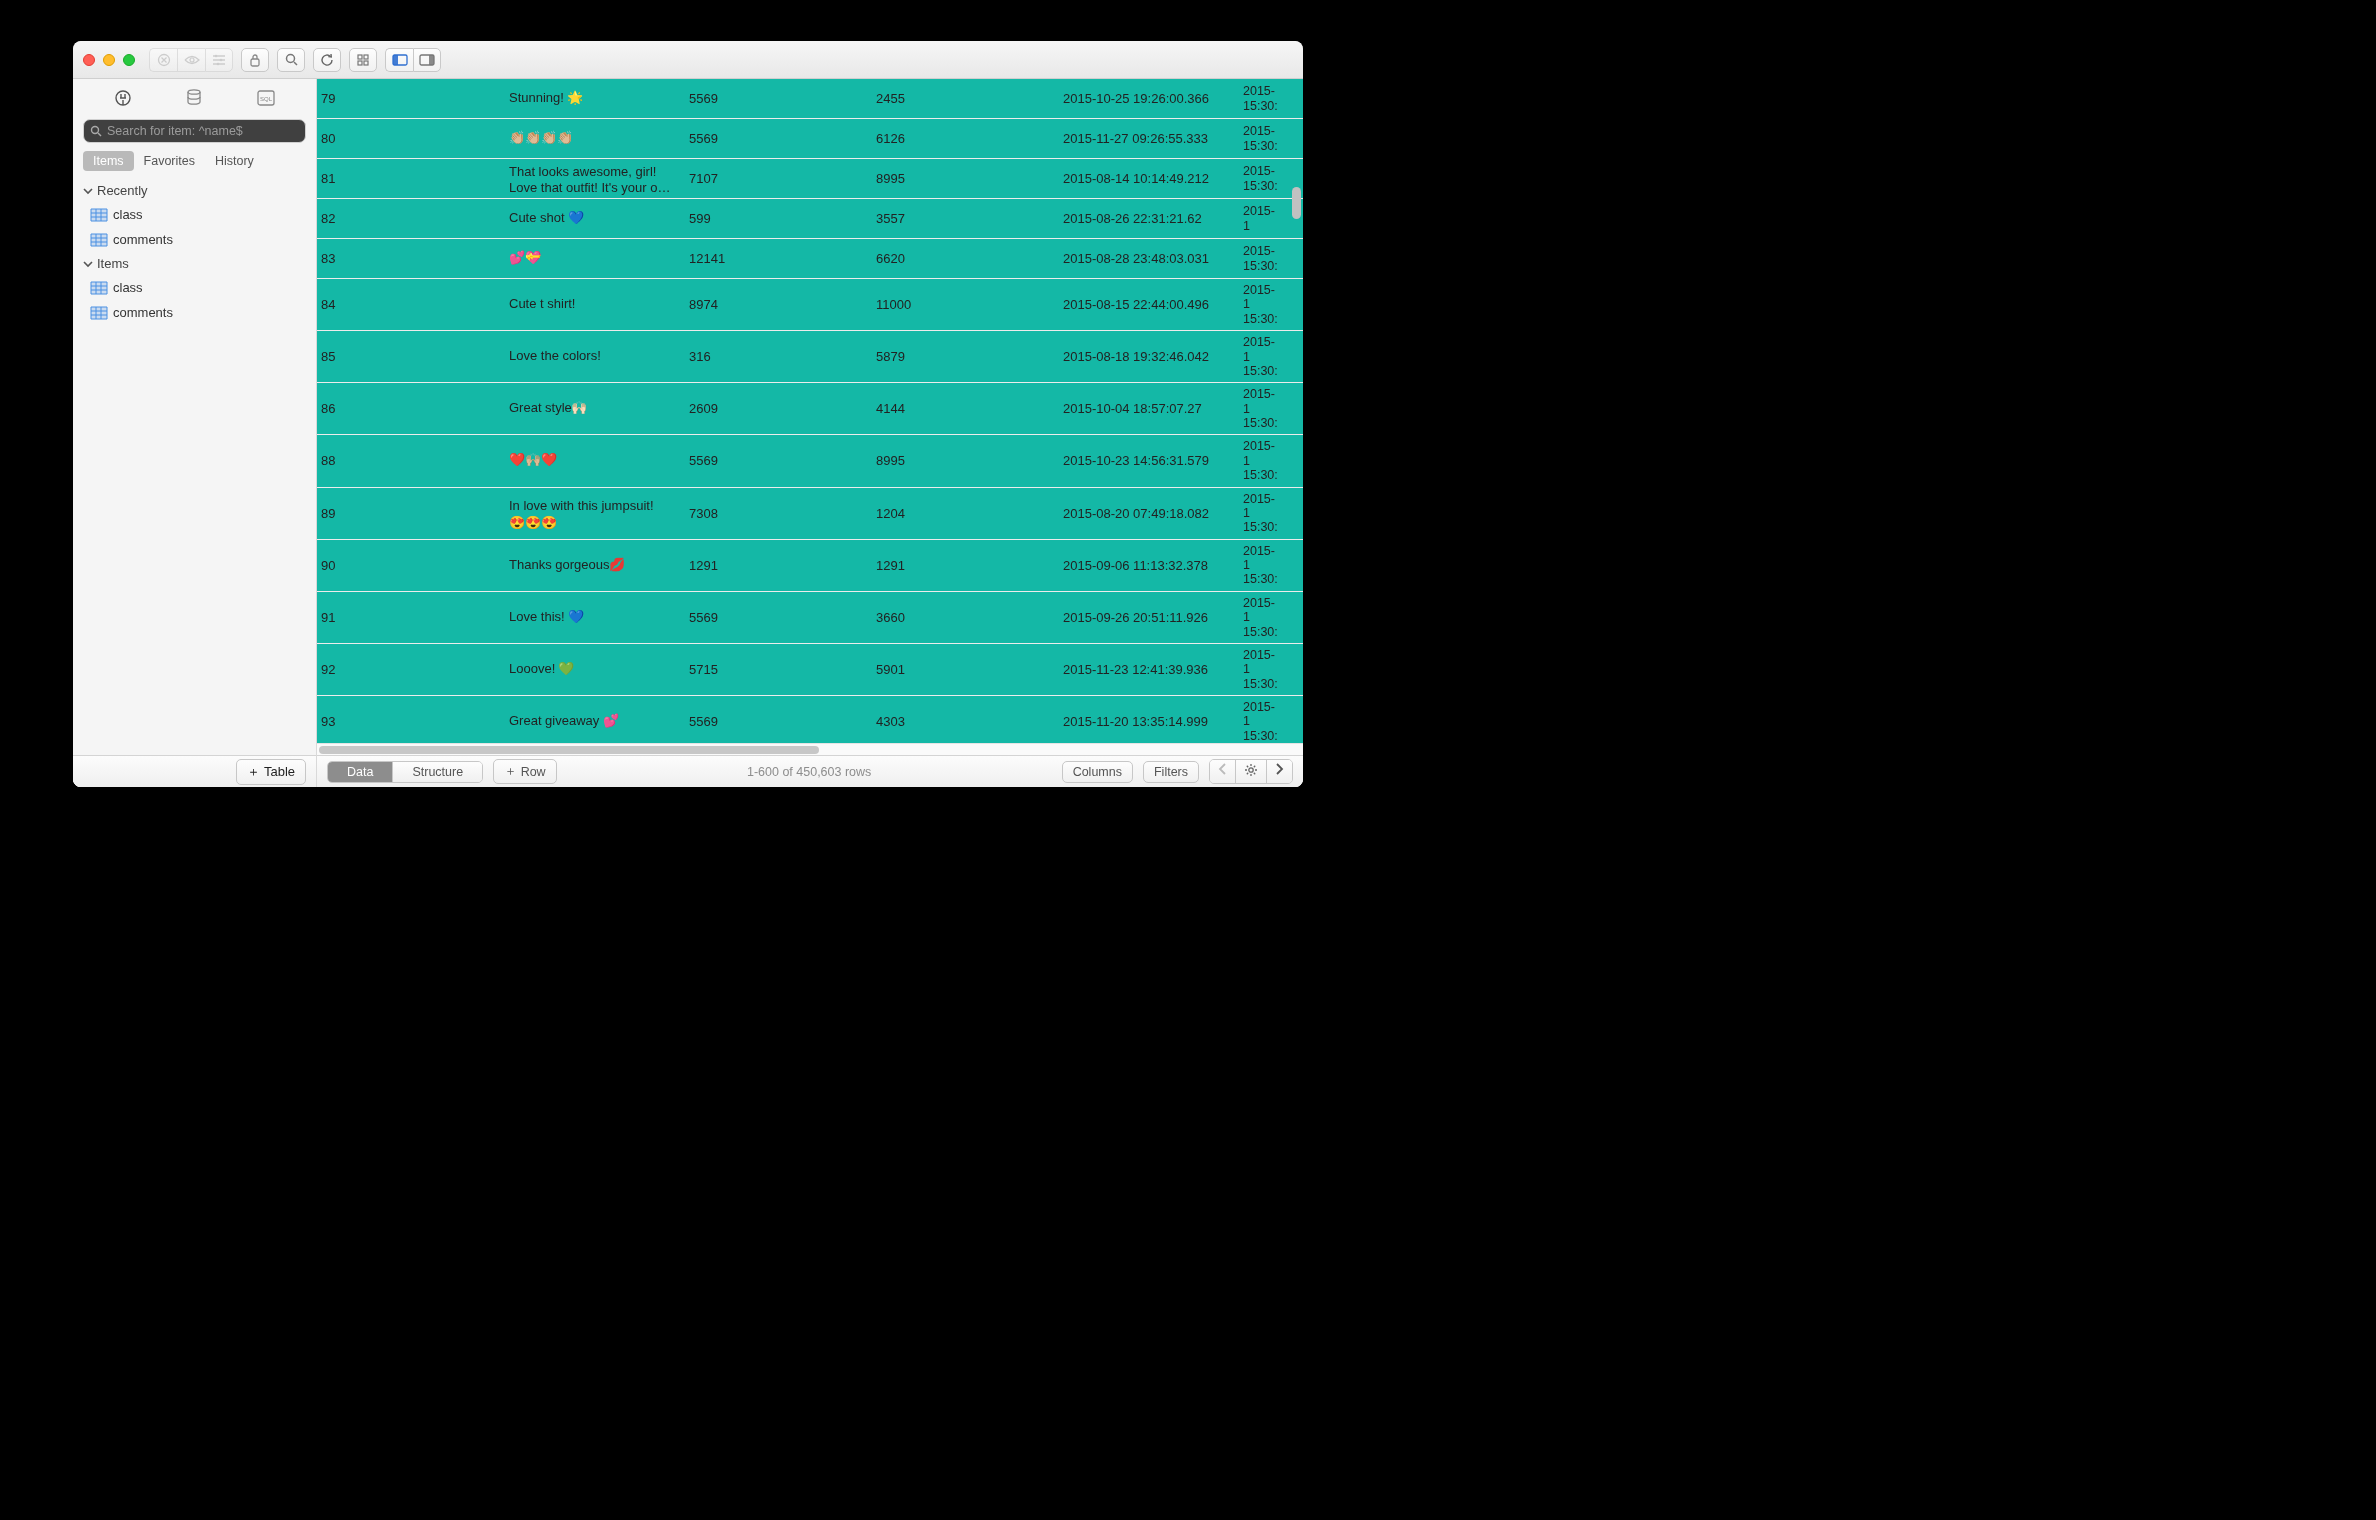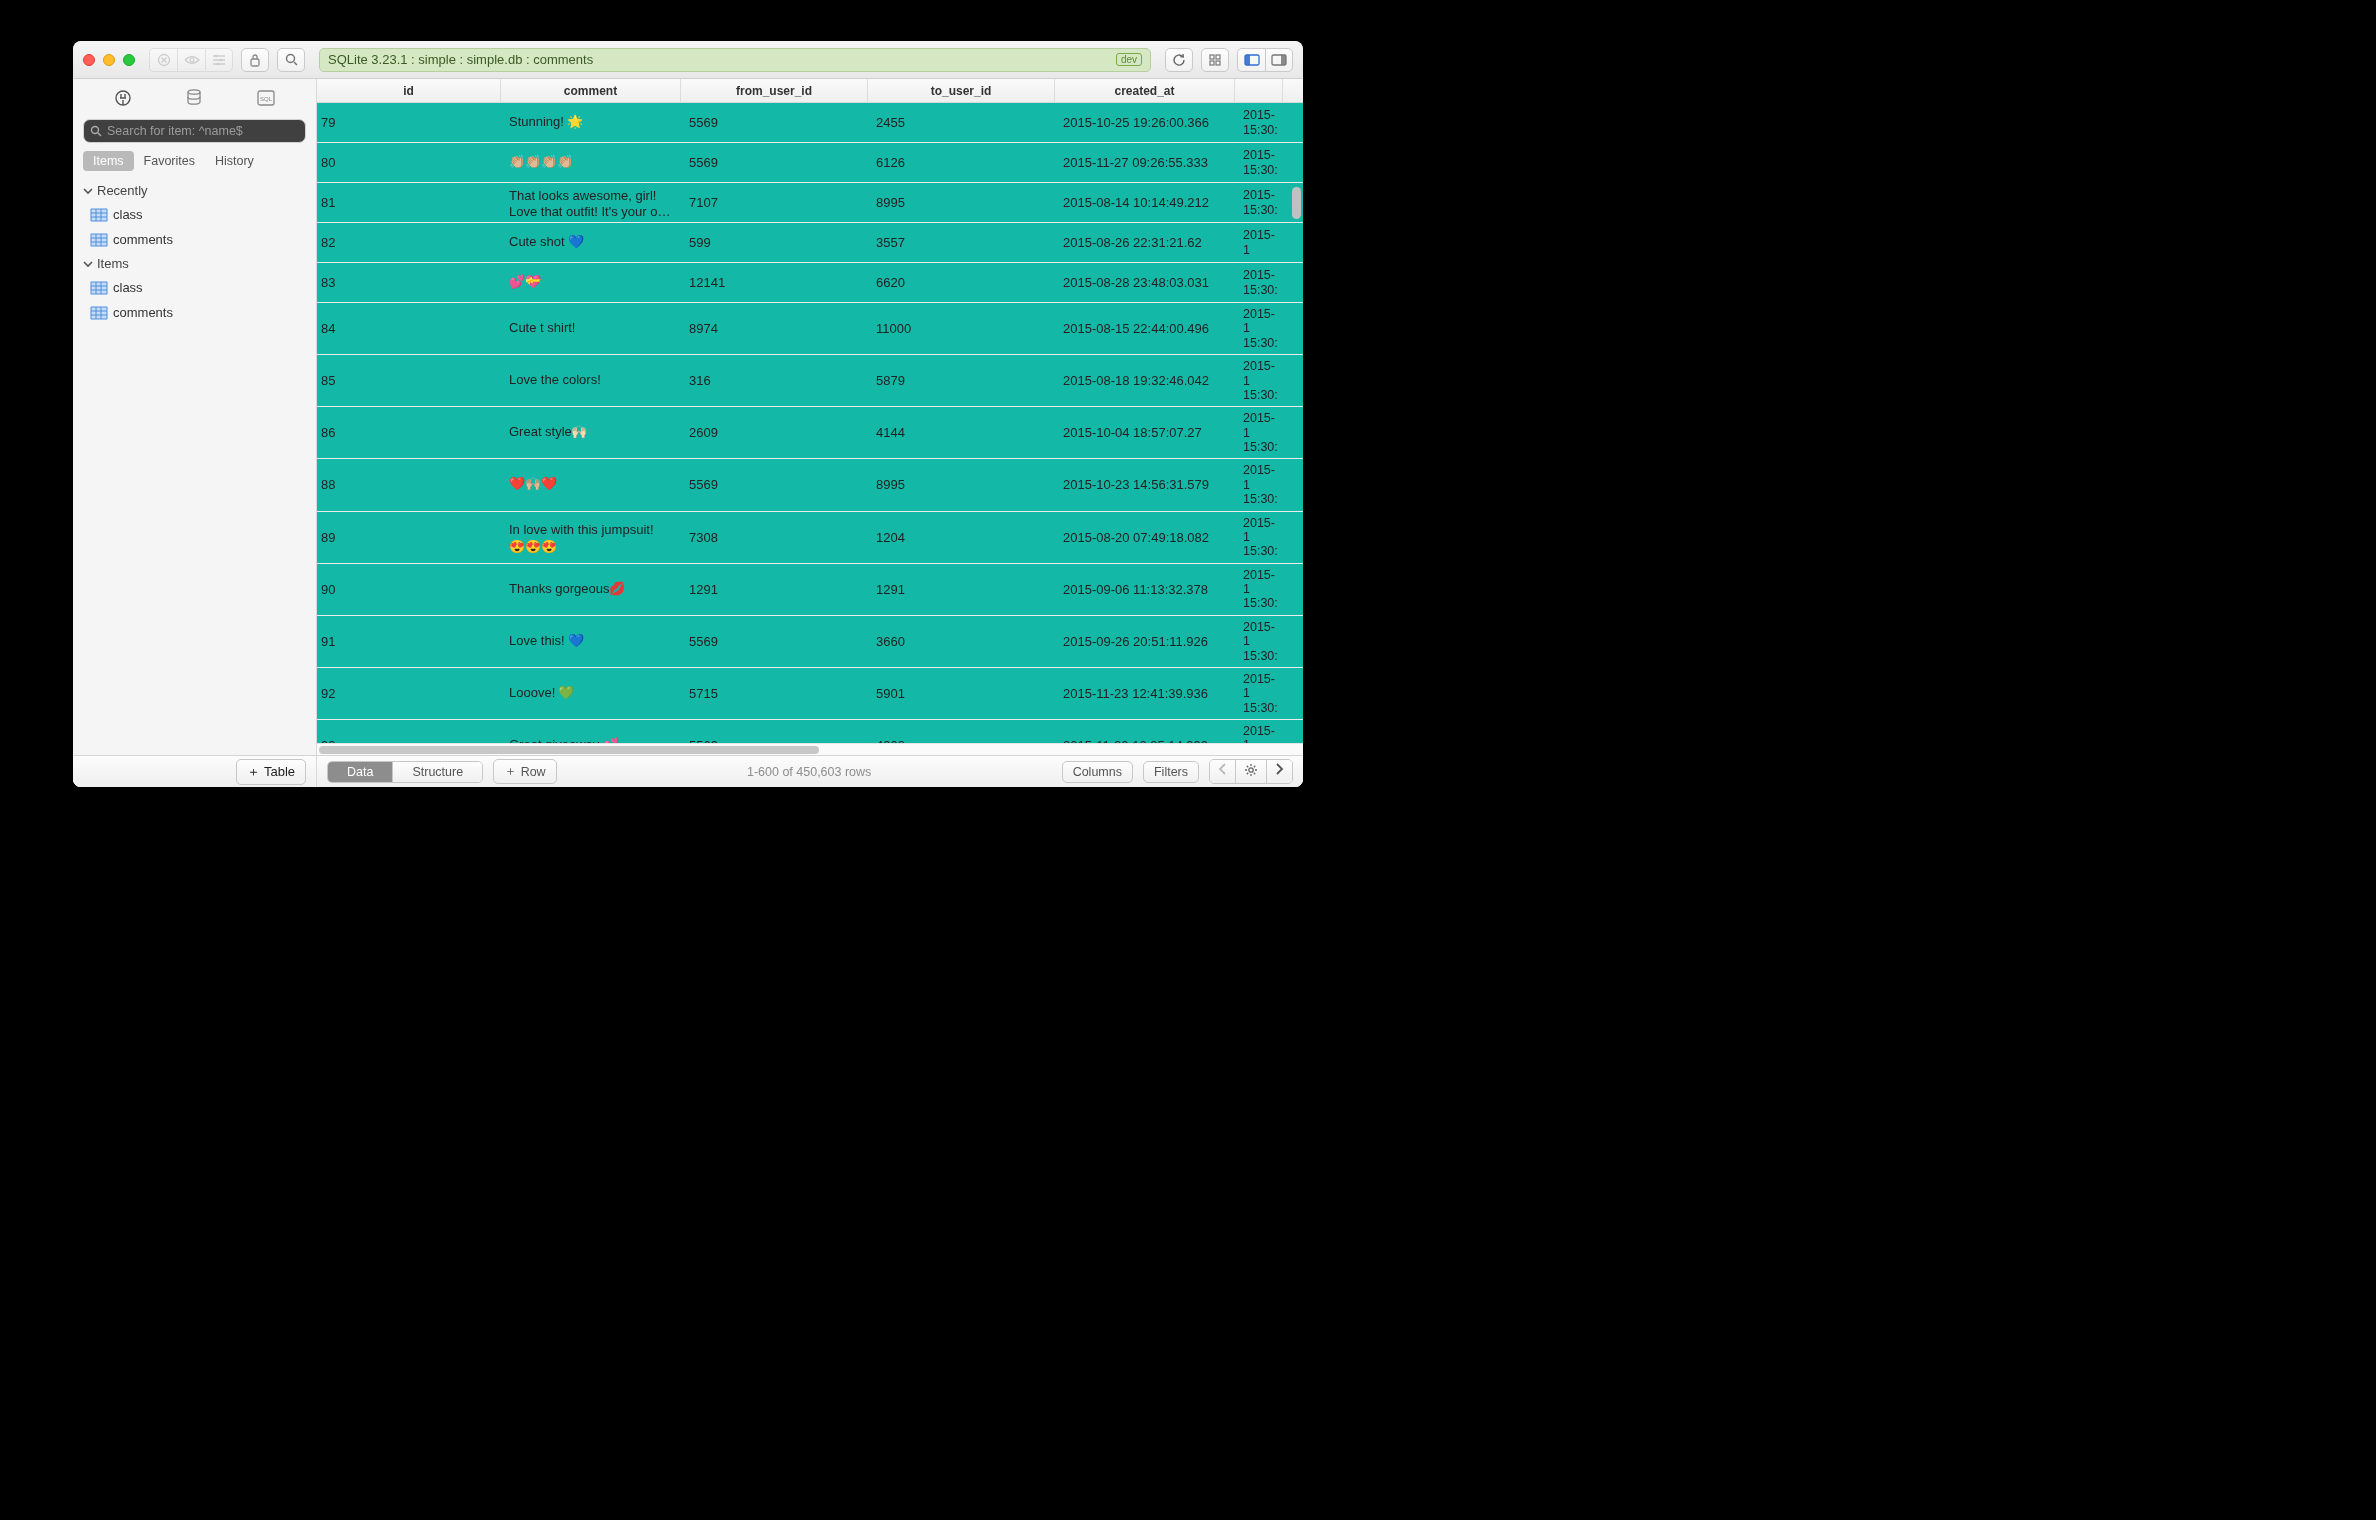--- a/index.html
+++ b/index.html
@@ -178,24 +178,20 @@
           <path d="M4 6 V4 a2 2 0 0 1 4 0 V6" fill="none" stroke="#888" stroke-width="1.3"></path>
         </svg>
       </div>
     <div class="tb-btn">
         <svg width="13" height="13">
           <circle cx="5.5" cy="5.5" r="4" fill="none" stroke="#777" stroke-width="1.5"></circle>
           <path d="M9 9 L12 12" stroke="#777" stroke-width="1.5"></path>
         </svg>
       </div>
 
-    <div class="crumb">
-      <span>SQLite 3.23.1 : simple : simple.db : comments</span>
-      <span class="badge-dev">dev</span>
-    </div>
 
     <div class="tb-btn">
         <svg width="14" height="14">
           <path d="M12 7 A5 5 0 1 1 10.5 3.5" fill="none" stroke="#666" stroke-width="1.4"></path>
           <path d="M11 1 L11.3 4 L8.3 3.6" fill="none" stroke="#666" stroke-width="1.4"></path>
         </svg>
       </div>
     <div class="tb-btn">
         <svg width="12" height="12">
           <rect x="1" y="1" width="4" height="4" fill="none" stroke="#777" stroke-width="1.2"></rect>
@@ -311,28 +307,20 @@
 
       <div class="sidebar-footer">
         <div class="fbtn" style="display:flex;align-items:center;gap:4px;">
           <span>＋</span>
           <span>Table</span>
         </div>
       </div>
     </div>
 
     <div class="main">
-      <div class="thead">
-        <div class="th col-id">id</div>
-        <div class="th col-comment">comment</div>
-        <div class="th col-from">from_user_id</div>
-        <div class="th col-to">to_user_id</div>
-        <div class="th col-created">created_at</div>
-        <div class="th col-ext"></div>
-      </div>
       <div class="tbody" id="tbody">
           <div class="row">
             <div class="cell col-id">79</div>
             <div class="cell col-comment">Stunning! 🌟</div>
             <div class="cell col-from">5569</div>
             <div class="cell col-to">2455</div>
             <div class="cell col-created">2015-10-25 19:26:00.366</div>
             <div class="cell col-ext">2015-<br>15:30:</div>
           </div>
           <div class="row">

